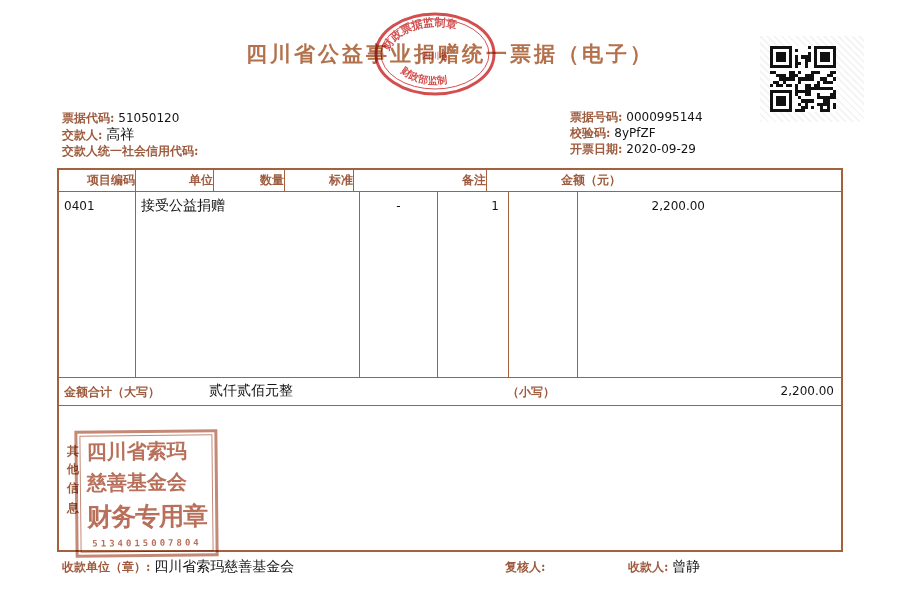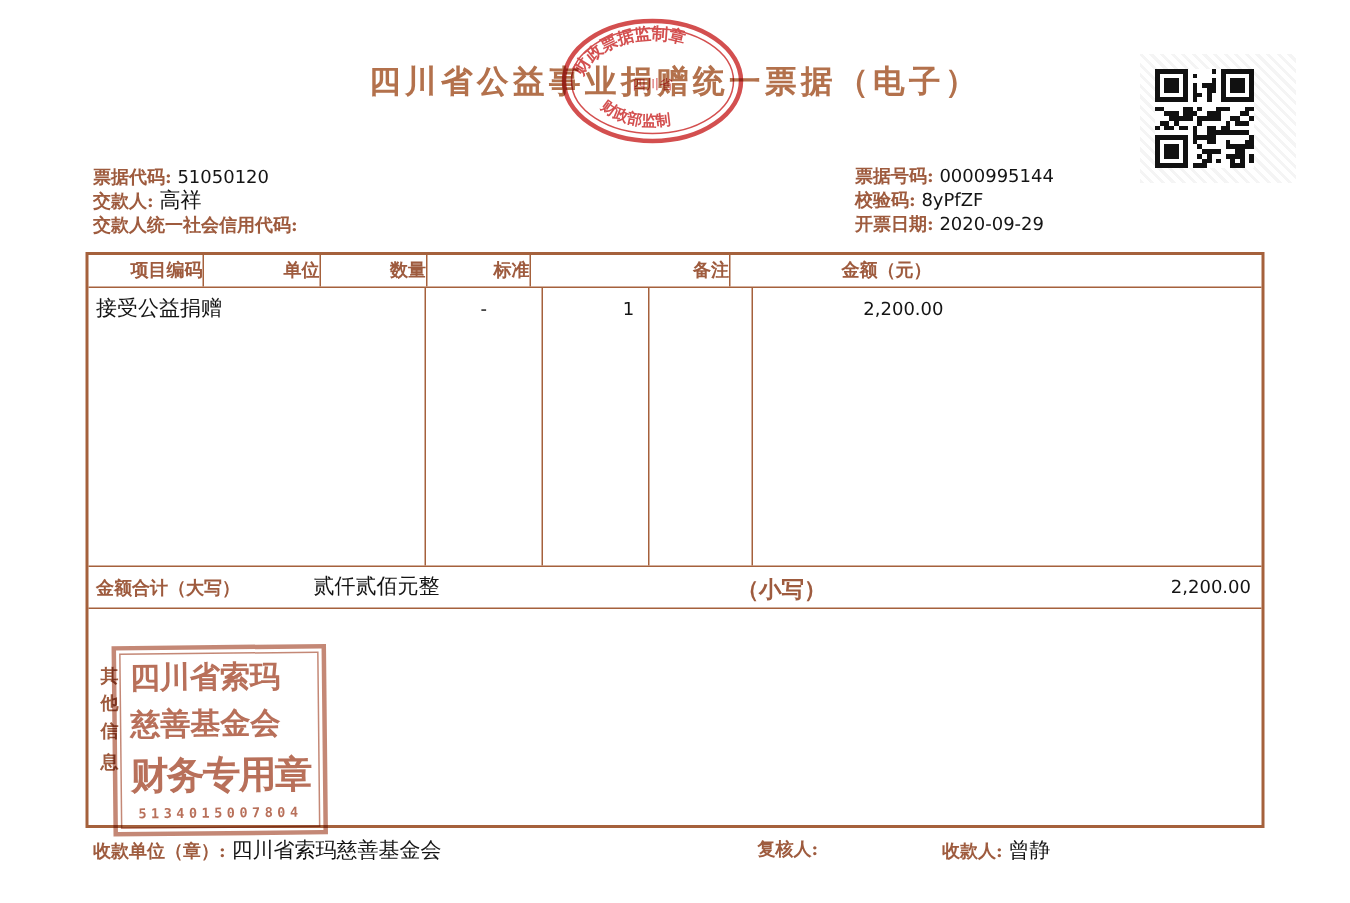--- a/index.html
+++ b/index.html
@@ -53,21 +53,21 @@
   .c0{width:76px;}  .c1{width:224px;} .c2{width:78px;} .c3{width:71px;padding-left:44px;}
   .c4{width:69px;}  .c5{width:135px;} .c6{width:133px;}
   .al{padding-left:5px;text-align:left;}
   .ac{text-align:center;}
   .ar{padding-right:7px;text-align:right;}
   .td-cjk{font-size:14px;padding-top:5px;font-family:"DejaVu Serif", serif;}
 
   .total-row{position:relative;height:28px;border-bottom:1px solid #a5613c;box-sizing:border-box;}
   .total-row .lbl{position:absolute;left:5px;top:6px;font-size:12px;font-weight:bold;color:#9e5b3e;}
   .total-row .daxie{position:absolute;left:150px;top:4px;font-size:14px;color:#141414;}
-  .total-row .xiaoxie{position:absolute;left:432px;top:6px;font-size:15px;font-weight:bold;color:#9e5b3e;}
+  .total-row .xiaoxie{position:absolute;left:448px;top:6px;font-size:12px;font-weight:bold;color:#9e5b3e;}
   .total-row .amount{position:absolute;right:7px;top:6px;font-size:12px;color:#141414;font-family:"DejaVu Sans", sans-serif;}
 
   .other-area{position:relative;height:144px;}
   .other-label{
     position:absolute;left:5px;top:28px;
     writing-mode:vertical-rl;text-orientation:upright;
     font-size:12px;font-weight:bold;color:#9e5b3e;letter-spacing:19px;
   }
 
   
@@ -289,20 +289,21 @@
 <div class="tbl">
   <div class="trow thead">
     <div class="cell th c0">项目编码</div>
     <div class="cell th c2">单位</div>
     <div class="cell th c3">数量</div>
     <div class="cell th c4">标准</div>
     <div class="cell th c6">备注</div>
     <div class="cell th c5">金额（元）</div>
   </div>
   <div class="trow tbody">
+    <div class="cell td c0 al">0401</div>
     <div class="cell td c1 al td-cjk">接受公益捐赠</div>
     <div class="cell td c2 ac">-</div>
     <div class="cell td c3 ac">1</div>
     <div class="cell td c4 ac"></div>
     <div class="cell td c5 ar">2,200.00</div>
   </div>
   <div class="total-row">
     <span class="lbl">金额合计（大写）</span>
     <span class="daxie">贰仟贰佰元整</span>
     <span class="xiaoxie">（小写）</span>

